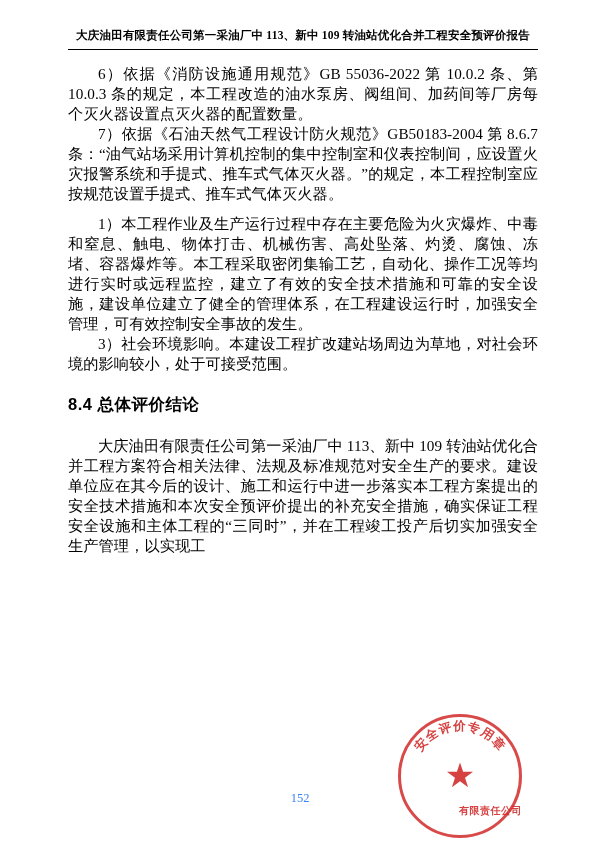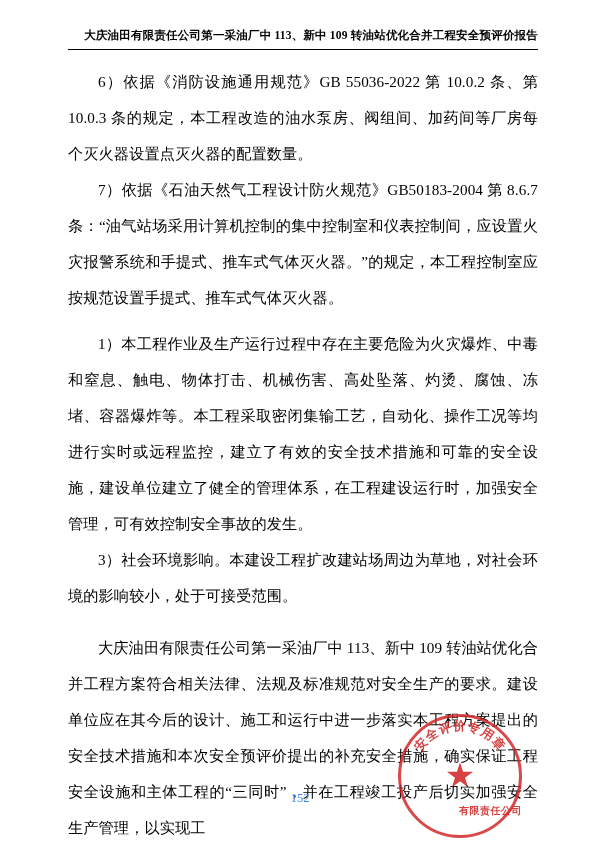--- a/index.html
+++ b/index.html
@@ -19,33 +19,33 @@
   .content {
     position: absolute;
     left: 68px;
     top: 28px;
     width: 470px;
   }
   .header {
     font-family: "Liberation Serif", "DejaVu Serif", serif;
     font-weight: bold;
     font-size: 11.5px;
-    text-align: right;
+    text-align: center;
     letter-spacing: 0.2px;
     padding-bottom: 6px;
     white-space: nowrap;
   }
   .header-rule {
     border-bottom: 1.1px solid #000;
     margin-bottom: 14px;
   }
   p.body-text {
     margin: 0 0 0 0;
     font-size: 15.2px;
-    line-height: 36px;
+    line-height: 20px;
     text-align: justify;
     text-justify: inter-ideograph;
     letter-spacing: 0.1px;
   }
   p.indent {
     text-indent: 30px;
   }
   h2.section {
     font-family: "Liberation Sans", "DejaVu Sans", sans-serif;
     font-weight: bold;
@@ -131,20 +131,21 @@
     <div class="header-rule"></div>
 
     <p class="body-text indent">6）依据《消防设施通用规范》GB 55036-2022 第 10.0.2 条、第 10.0.3 条的规定，本工程改造的油水泵房、阀组间、加药间等厂房每个灭火器设置点灭火器的配置数量。</p>
     <p class="body-text indent">7）依据《石油天然气工程设计防火规范》GB50183-2004 第 8.6.7 条：“油气站场采用计算机控制的集中控制室和仪表控制间，应设置火灾报警系统和手提式、推车式气体灭火器。”的规定，本工程控制室应按规范设置手提式、推车式气体灭火器。</p>
 
     <div class="gap-sm"></div>
 
     <p class="body-text indent">1）本工程作业及生产运行过程中存在主要危险为火灾爆炸、中毒和窒息、触电、物体打击、机械伤害、高处坠落、灼烫、腐蚀、冻堵、容器爆炸等。本工程采取密闭集输工艺，自动化、操作工况等均进行实时或远程监控，建立了有效的安全技术措施和可靠的安全设施，建设单位建立了健全的管理体系，在工程建设运行时，加强安全管理，可有效控制安全事故的发生。</p>
     <p class="body-text indent">3）社会环境影响。本建设工程扩改建站场周边为草地，对社会环境的影响较小，处于可接受范围。</p>
 
+    <h2 class="section">8.4  总体评价结论</h2>
     <div class="gap-md"></div>
 
     <p class="body-text indent">大庆油田有限责任公司第一采油厂中 113、新中 109 转油站优化合并工程方案符合相关法律、法规及标准规范对安全生产的要求。建设单位应在其今后的设计、施工和运行中进一步落实本工程方案提出的安全技术措施和本次安全预评价提出的补充安全措施，确实保证工程安全设施和主体工程的“三同时”，并在工程竣工投产后切实加强安全生产管理，以实现工</p>
 
   </div>
 
   <div class="page-number">152</div>
 
   <div class="stamp">
     <div class="ring"></div>

